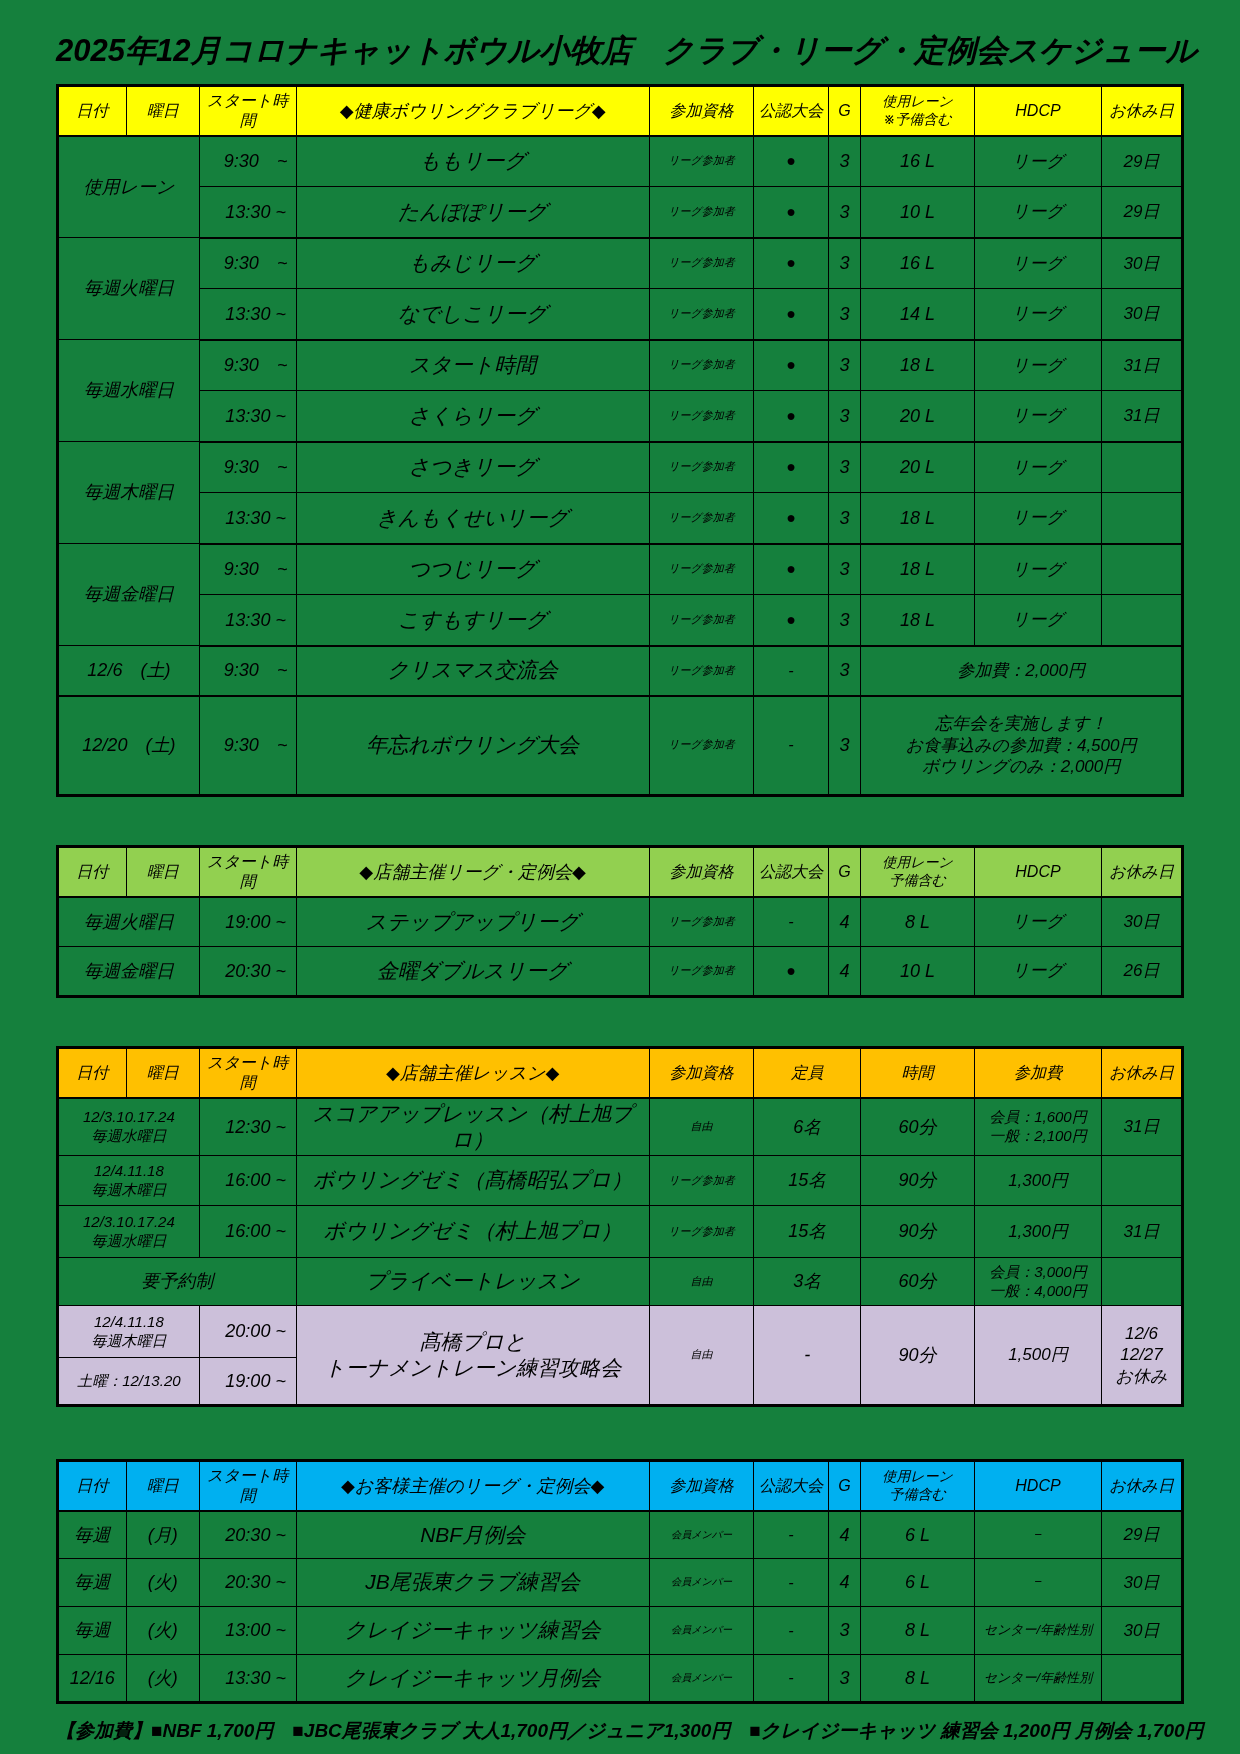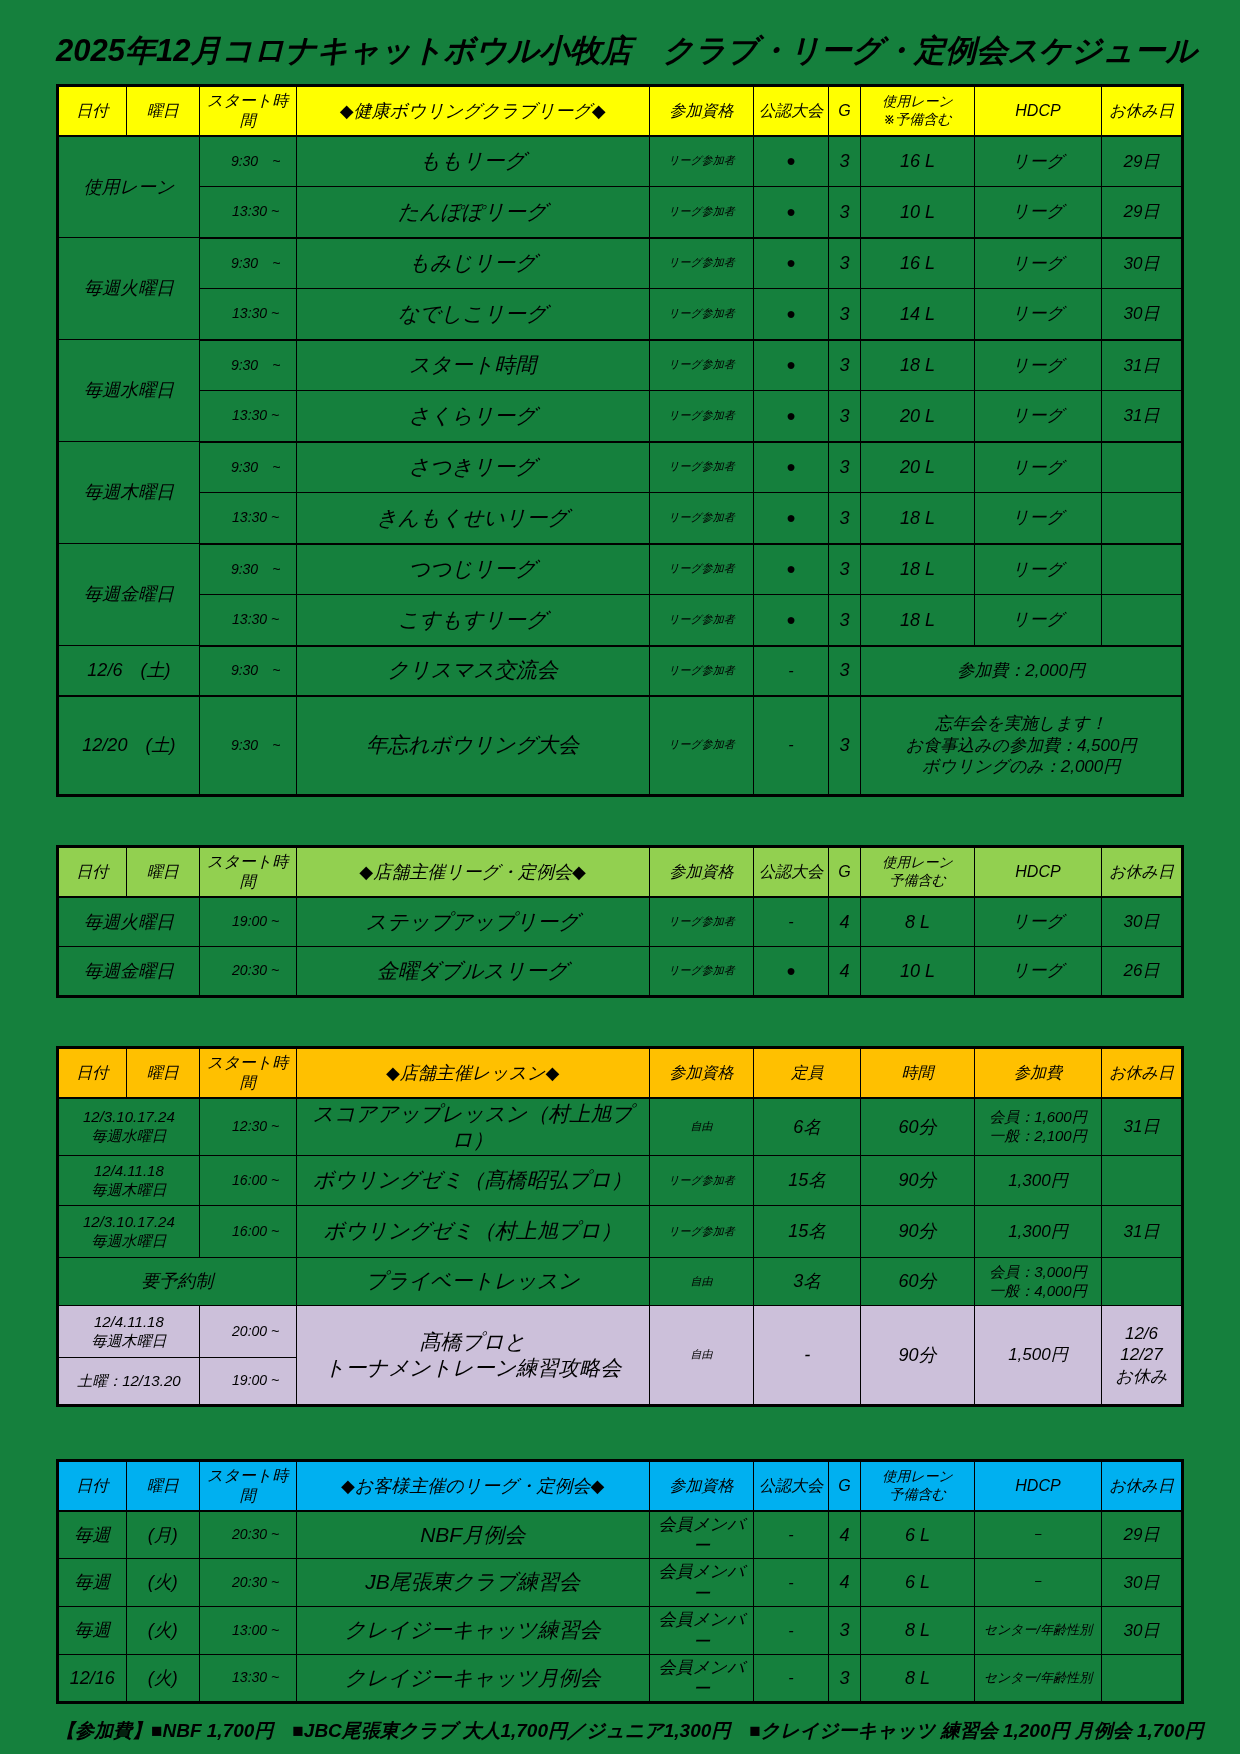--- a/index.html
+++ b/index.html
@@ -13,34 +13,34 @@
   .sched .head th.evh{font-size:18px;}
   .sched .head th.two-line{font-size:14px;}
   tr.gend td{border-bottom:2.8px solid #000;}
   .t1{margin-bottom:48px;} .t2{margin-bottom:48px;} .t3{margin-bottom:52px;}
   .t1 tr.head{height:50px;} .t1 tr.wk{height:51px;} .t1 tr.sp1{height:50px;} .t1 tr.sp2{height:100px;}
   .t2 tr{height:50px;}
   .t3 tr.head{height:50px;} .t3 tr.r1{height:58px;} .t3 tr.r2{height:50px;} .t3 tr.r3{height:52px;}
   .t3 tr.r4{height:48px;} .t3 tr.hla{height:52px;} .t3 tr.hlb{height:48px;}
   .t4 tr{height:48px;} .t4 tr.head{height:50px;}
   td.daycell{font-size:18px;} td.datecell2{font-size:15px;}
-  td.time{font-size:14px;padding-left:19px;}
+  td.time{font-size:18px;padding-left:19px;}
   td.event{font-size:21px;}
   td.qual{font-size:11px;}
   td.off{font-size:16px;}
   td.g{font-size:18px;}
   td.lanes{font-size:18px;}
   td.hdcp{font-size:17px;}
   td.rest{font-size:17px;}
   td.note{font-size:17px;}
   td.cap,td.dur{font-size:18px;}
   td.fee{font-size:15px;}
   td.fee1{font-size:17px;}
   .t4 td.hdcp{font-size:13px;}
-  .t4 td.qual{font-size:17px;}
+  .t4 td.qual{font-size:10px;}
   tr.hla td,tr.hlb td{background:#CCC0DA;}
   .t1 .head th{background:#FFFF00;}
   .t2 .head th{background:#92D050;}
   .t3 .head th{background:#FFC000;}
   .t4 .head th{background:#00B0F0;}
   .footer{font-weight:bold;font-size:19px;text-align:center;margin-top:14px;white-space:nowrap;}
 </style>
 </head>
 <body>
 

